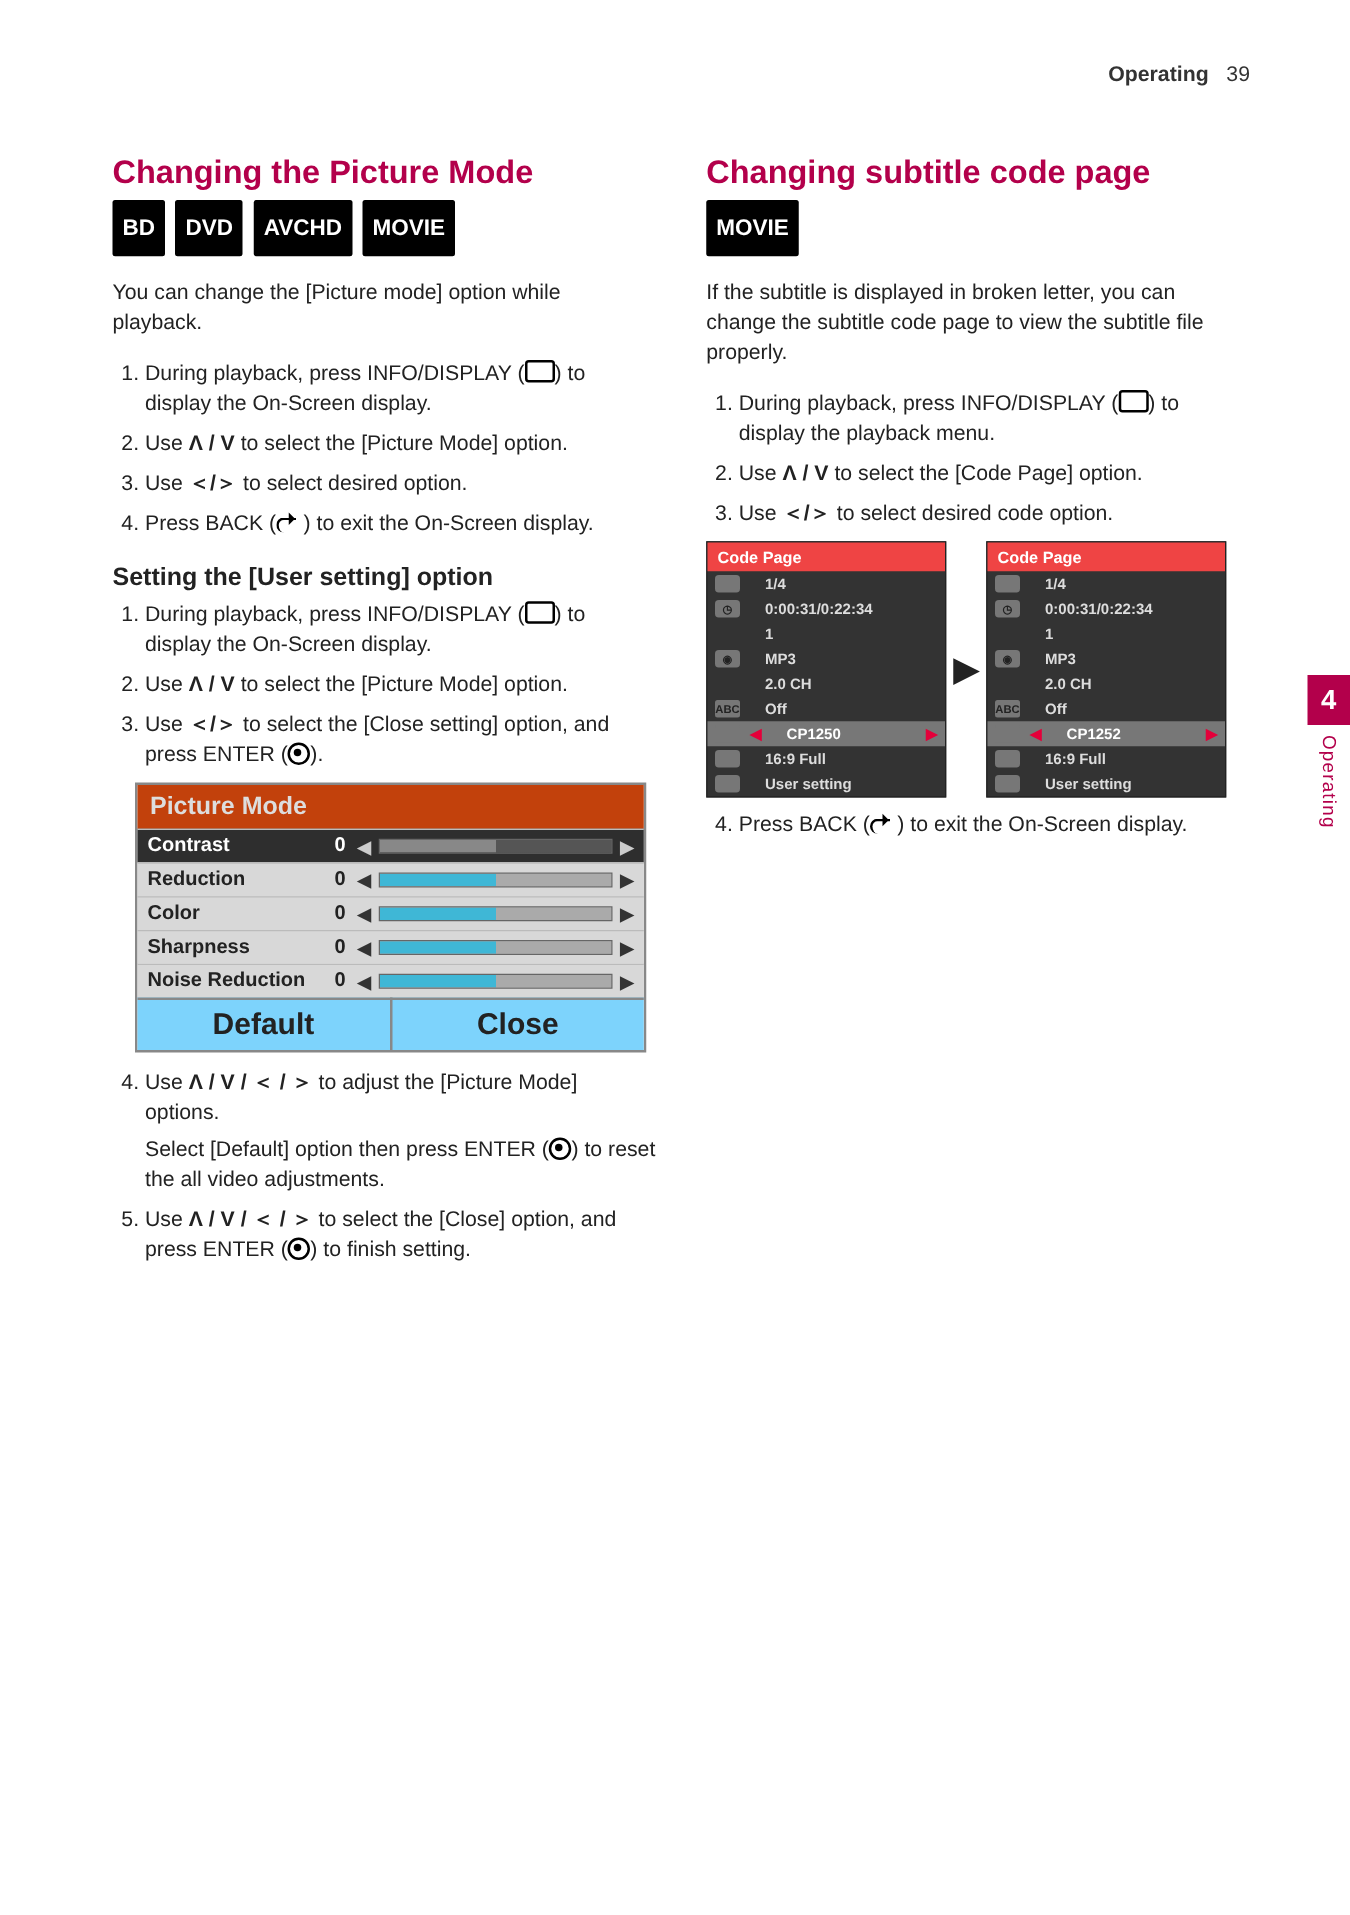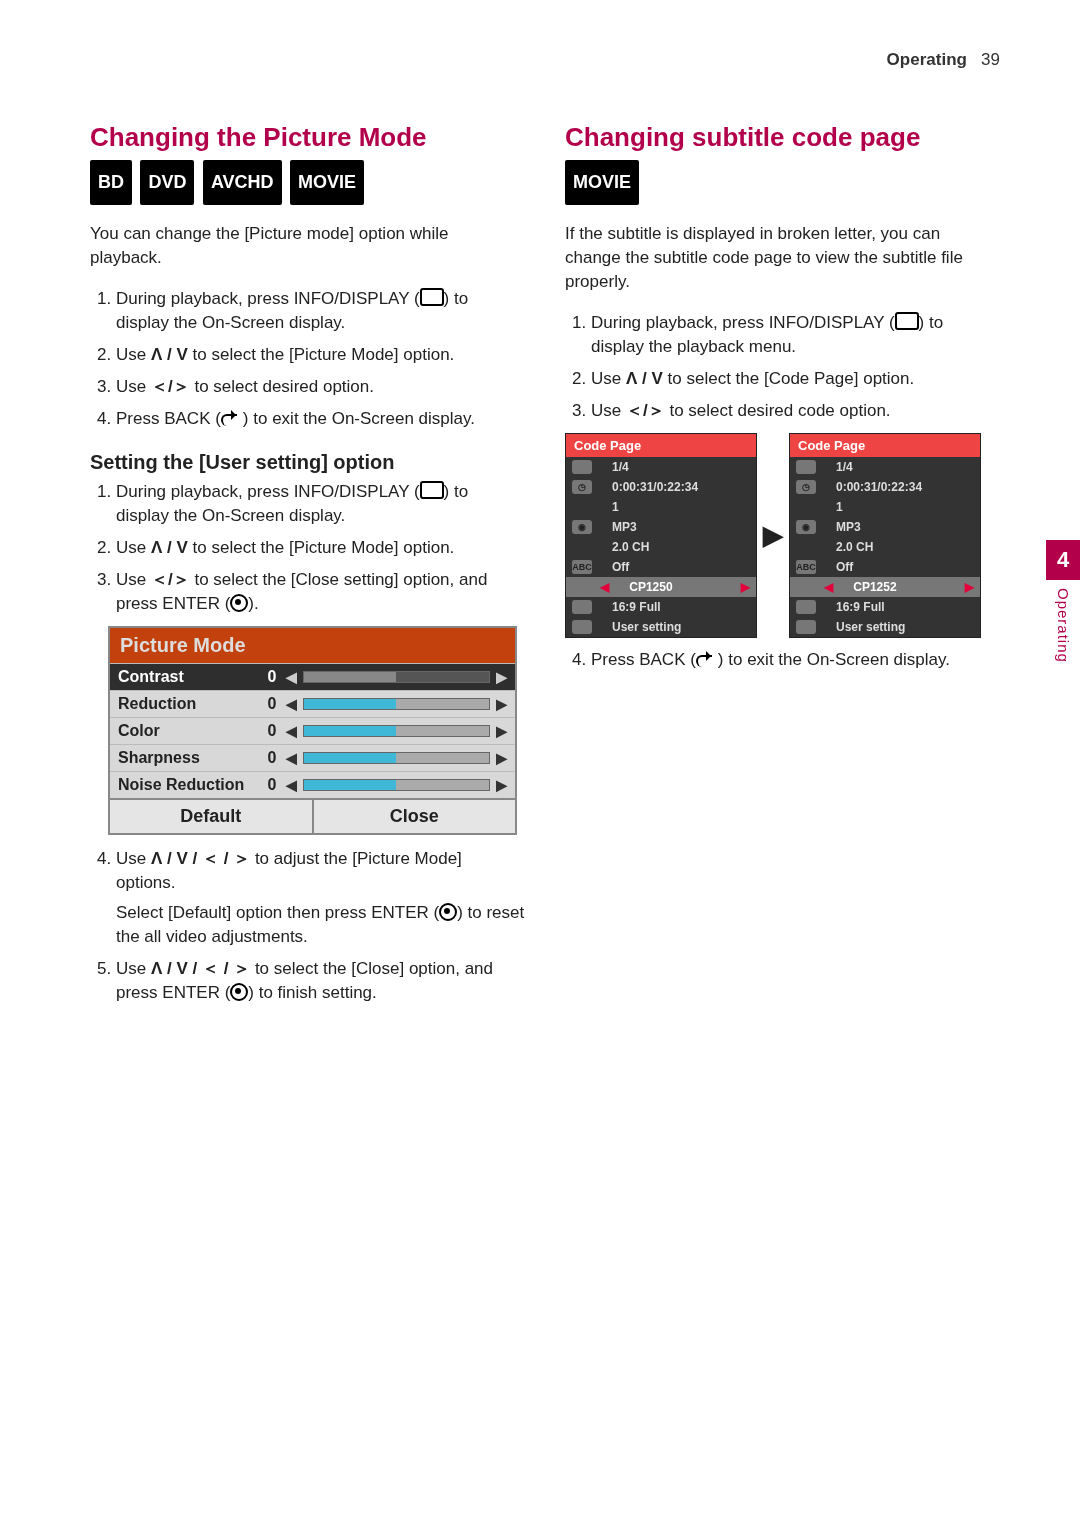--- a/index.html
+++ b/index.html
@@ -113,22 +113,22 @@
   .pm-slider {
     flex: 1; display:flex; align-items:center; gap:6px;
   }
   .pm-bar {
     flex:1; height:10px; background: linear-gradient(to right, #3fb7d6 0 50%, #aaa 50% 100%);
     border:1px solid #666;
   }
   .pm-row.active .pm-bar { background: linear-gradient(to right, #888 0 50%, #555 50% 100%); }
   .pm-footer { display:flex; }
   .pm-btn {
-    flex:1; text-align:center; background:#e5e5e5; font-weight:700;
-    padding:6px 0; border-top:2px solid #888; font-size:18px;
+    flex:1; text-align:center; background:#7dd3fc; font-weight:700;
+    padding:6px 0; border-top:2px solid #888; font-size:24px;
   }
   .pm-btn + .pm-btn { border-left:2px solid #888; }
   .tri { font-size:14px; color:#333; }
   .pm-row.active .tri { color:#ccc; }
 
   
   .cp-pair { display:flex; align-items:center; gap:6px; margin:8px 0 10px 0; }
   .cp-panel {
     background:#333; color:#ddd; font-size:13px; width:190px;
     border:1px solid #222;

